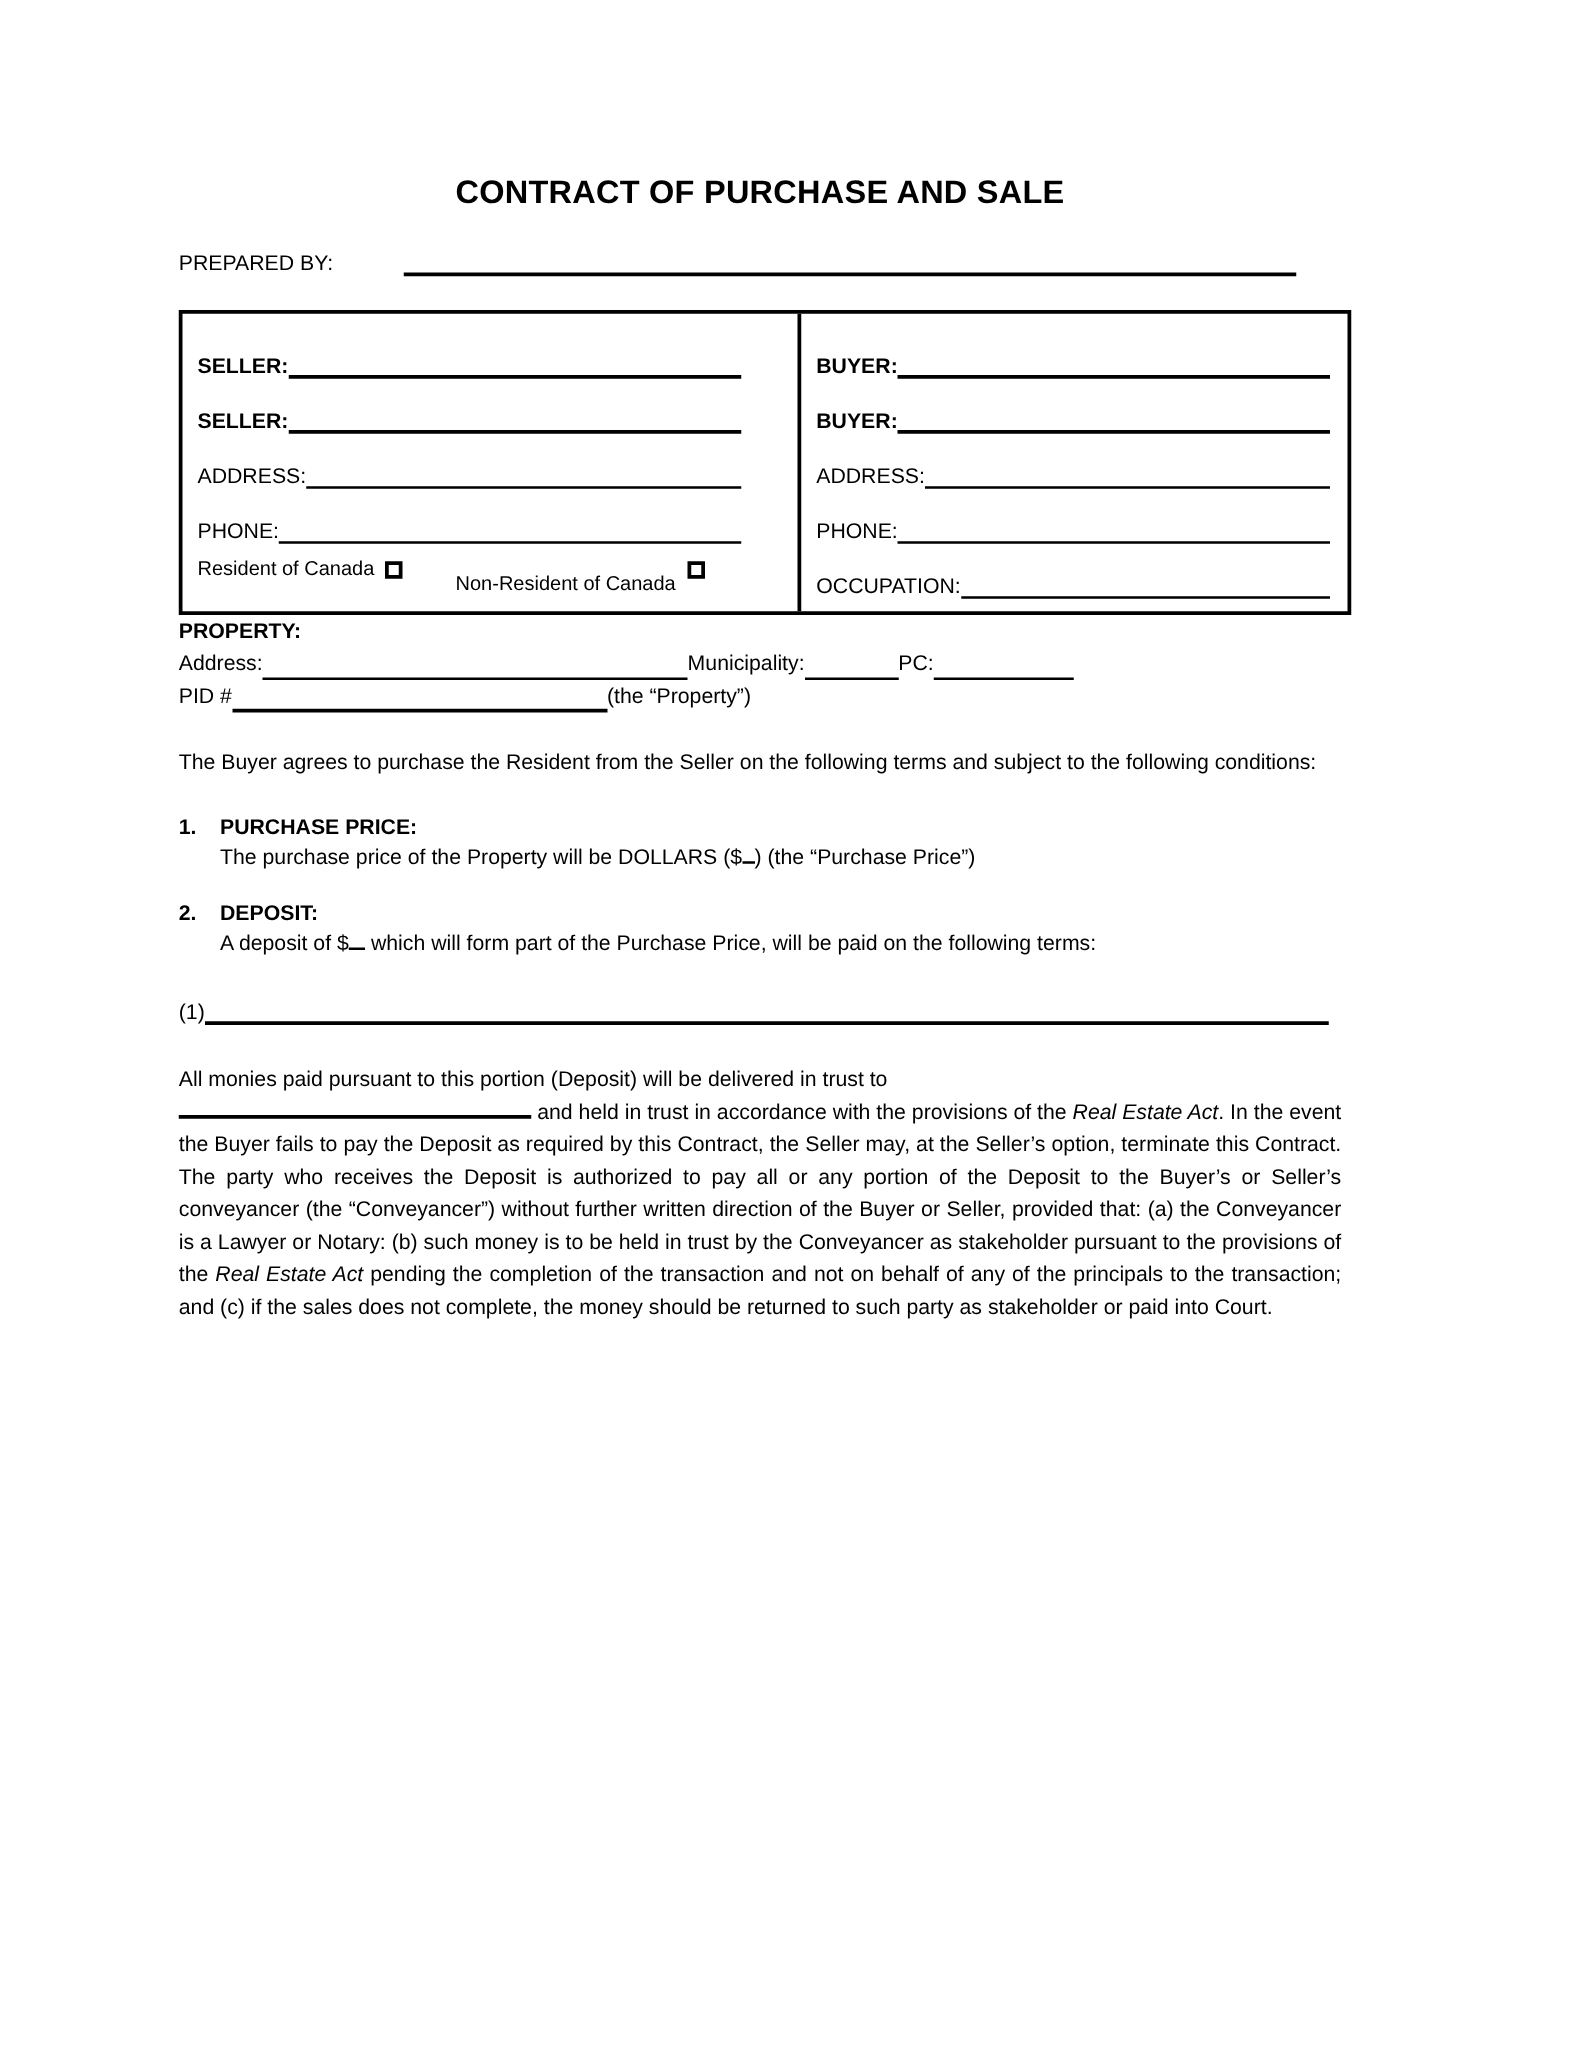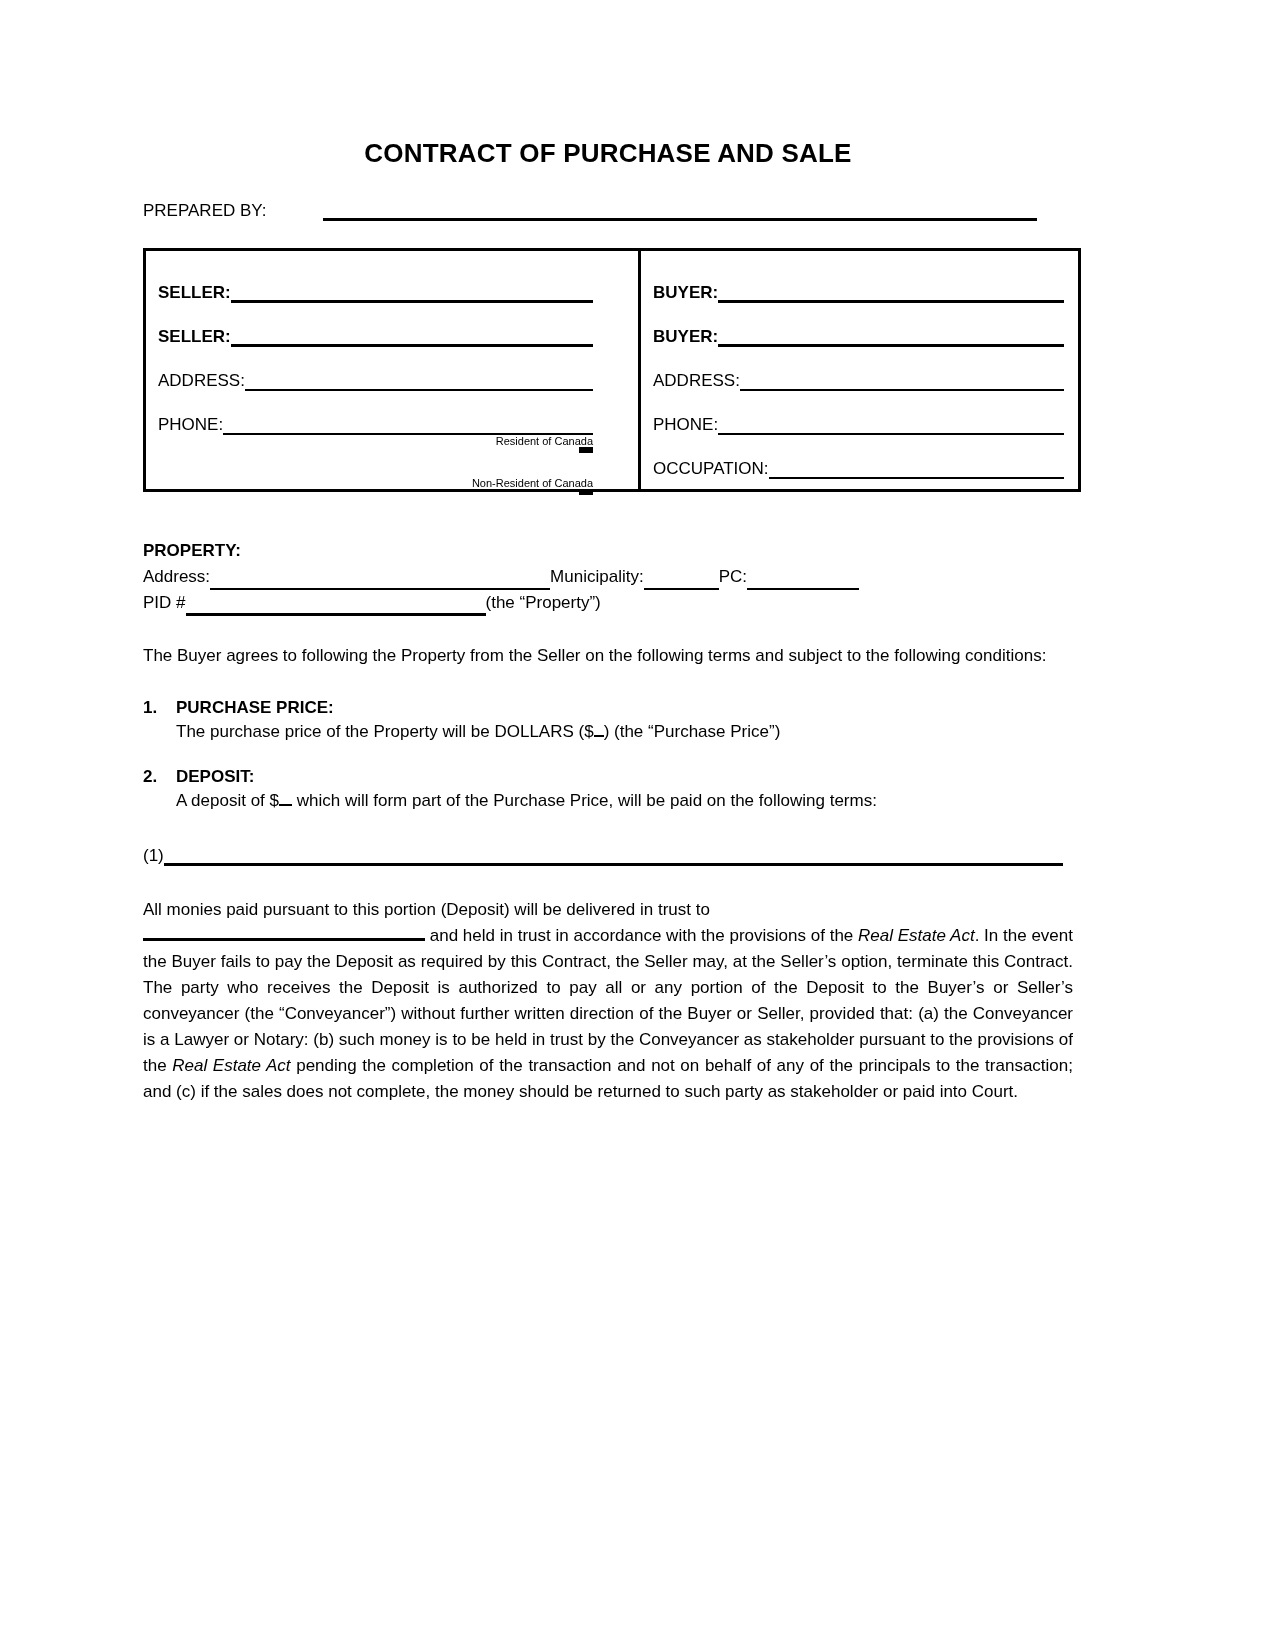--- a/index.html
+++ b/index.html
@@ -35,30 +35,30 @@
   .cell-left { padding-right: 45px; }
   .cell-right { border-left: 3px solid #000; }
   .trow { display: flex; align-items: flex-end; height: 44px; }
   .trow .lbl { flex: 0 0 auto; }
   .w115 { flex-basis: 115px; } .w88 { flex-basis: 88px; }
   .w105 { flex-basis: 105px; } .w150 { flex-basis: 150px; }
   .tline { flex: 1 1 auto; height: 0; border-bottom: 2px solid #000; }
   .tline.thick { border-bottom-width: 3px; }
   .bold { font-weight: bold; }
   .italic { font-style: italic; }
-  .trow-checks { font-size: 11px; height: 46px; align-items: flex-end; padding-bottom: 4px; flex-direction: column; }
+  .trow-checks { font-size: 16px; height: 46px; align-items: center; padding-bottom: 4px; }
   .checkbox {
     display: inline-block; width: 14px; height: 14px;
     border: 3px solid #000; margin-left: 9px;
   }
   .gap-nonres { margin-left: 42px; margin-top: 24px; }
   .trow-note { height: 34px; font-size: 16px; }
 
   
-  .property { margin-top: 46px; width: 930px; line-height: 26px; }
+  .property { width: 930px; line-height: 26px; }
   .prop-heading { font-weight: bold; }
   .prop-row { display: flex; align-items: flex-end; height: 26px; }
   .blank { display: inline-block; height: 0; border-bottom: 2px solid #000; }
   .blank-address { width: 340px; } .blank-muni { width: 75px; } .blank-pc { width: 112px; }
   .blank-pid { width: 300px; border-bottom-width: 3px; }
   .blank-trust { width: 282px; border-bottom-width: 3px; }
   .blank-tiny { width: 10px; border-bottom-width: 2px; vertical-align: baseline; }
   .blank-deposit { width: 13px; border-bottom-width: 2px; vertical-align: baseline; }
 
   .para { width: 930px; line-height: 26px; }
@@ -148,21 +148,21 @@
           <span>PC:</span>
           <span class="blank blank-pc"></span>
       </div>
       <div class="prop-row">
         <span>PID #</span>
           <span class="blank blank-pid"></span>
           <span>(the “Property”)</span>
       </div>
     </div>
 
-    <p class="para justify intro">The Buyer agrees to following the Property from the Seller on the following terms and subject to the following conditions:</p>
+    <p class="para justify intro">The Buyer agrees to purchase the Resident from the Seller on the following terms and subject to the following conditions:</p>
 
     <div class="sec-head">
       <span class="num">1.</span>
       <span>PURCHASE PRICE:</span>
     </div>
     <p class="sec-body"><span>The purchase price of the Property will be DOLLARS ($</span><span class="blank blank-tiny"></span><span>) (the “Purchase Price”)</span></p>
 
     <div class="sec-head sec2">
       <span class="num">2.</span>
       <span>DEPOSIT:</span>

